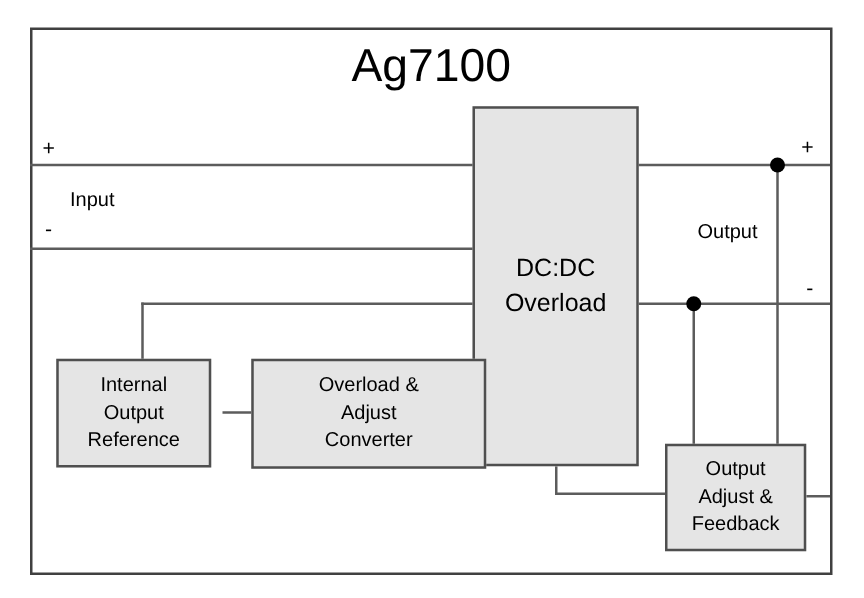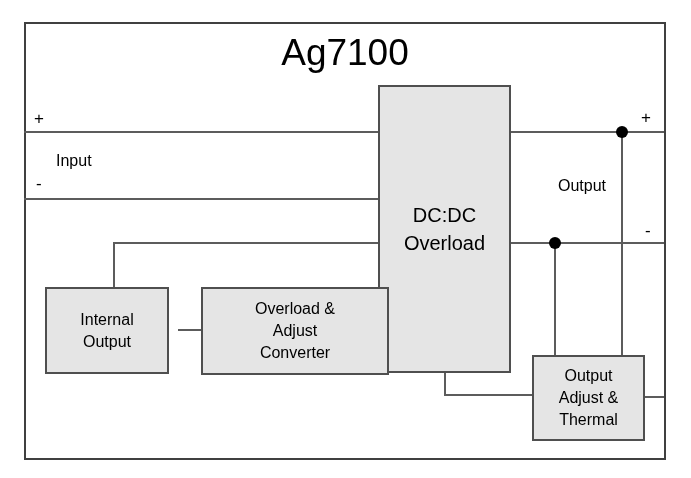--- a/index.html
+++ b/index.html
@@ -94,32 +94,33 @@
   <div class="h-line" style="left:645px; top:396px; width:19px;"></div>
 
   <div class="block dcdc" style="left:378px; top:85px; width:133px; height:288px;">
     <span class="bl">DC:DC</span>
     <span class="bl">Overload</span>
   </div>
 
   <div class="block" style="left:45px; top:287px; width:124px; height:87px;text-align:center;">
     <span class="bl">Internal</span>
     <span class="bl">Output</span>
+    <span class="bl">Reference</span>
   </div>
 
   <div class="block" style="left:201px; top:287px; width:188px; height:88px;">
     <span class="bl">Overload &amp;</span>
     <span class="bl">Adjust</span>
     <span class="bl">Converter</span>
   </div>
 
   <div class="block" style="left:532px; top:355px; width:113px; height:86px;">
     <span class="bl">Output</span>
     <span class="bl">Adjust &amp;</span>
-    <span class="bl">Thermal</span>
+    <span class="bl">Feedback</span>
   </div>
 
   <span class="float-label sign" style="left:34px; top:109px;">+</span>
   <span class="float-label" style="left:56px; top:152px;text-align:center;">Input</span>
   <span class="float-label sign" style="left:36px; top:174px;">-</span>
 
   <span class="float-label" style="left:547px; top:177px; width:70px; text-align:center;">Output</span>
   <span class="float-label sign" style="left:641px; top:108px;">+</span>
   <span class="float-label sign" style="left:645px; top:221px;">-</span>
 

